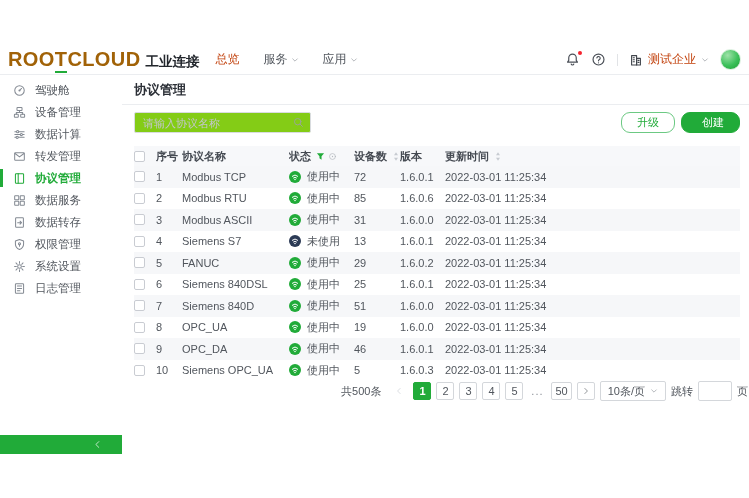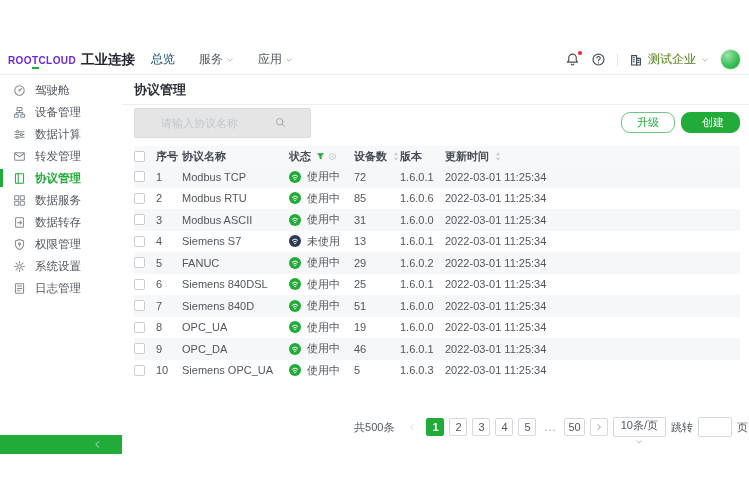--- a/index.html
+++ b/index.html
@@ -8,32 +8,32 @@
     position:relative; width:749px; height:498px; overflow:hidden; background:#fff;
     font-family:"Liberation Sans","DejaVu Sans",sans-serif; color:#51565d;
     -webkit-font-smoothing:antialiased;
   }
   .app { position:absolute; left:0; top:45px; width:749px; height:390px; background:#fff; }
 
   
   .topbar { position:absolute; top:0; left:0; right:0; height:30px; border-bottom:1px solid #ebedf0;
             display:flex; align-items:center; padding:0 8px; background:#fff; }
   .logo { display:flex; align-items:baseline; gap:5px; cursor:pointer; white-space:nowrap; }
-  .logo-en { font-size:10px; font-weight:bold; color:#6d28d9; letter-spacing:.4px; }
+  .logo-en { font-size:20px; font-weight:bold; color:#a16207; letter-spacing:.4px; }
   .logo-en .u { border-bottom:2px solid #21ab39; padding-bottom:1px; }
   .logo-cn { font-size:13.5px; font-weight:bold; color:#22262c; }
   .topnav { display:flex; align-items:center; gap:24px; margin-left:16px; font-size:12px; color:#51565d; }
   .nav-item { display:flex; align-items:center; gap:3px; cursor:pointer; }
-  .nav-item.active { color:#0c4a6e; }
+  .nav-item.active { color:#c2410c; }
   .chev8 { width:8px; height:8px; display:inline-flex; color:#8b9097; }
   .top-right { margin-left:auto; display:flex; align-items:center; gap:11px; }
   .icon-btn { position:relative; width:15px; height:15px; color:#4a4f57; display:flex; cursor:pointer; }
   .badge-dot { position:absolute; top:-1px; right:-2px; width:4px; height:4px; border-radius:50%; background:#f5222d; }
   .v-divider { width:1px; height:12px; background:#e1e3e6; }
-  .company { display:flex; align-items:center; gap:5px; font-size:12px; color:#4d7c0f; cursor:pointer; }
+  .company { display:flex; align-items:center; gap:5px; font-size:12px; color:#c2410c; cursor:pointer; }
   .company .icon15 { width:14px; height:14px; display:flex; color:#40454c; }
   .avatar { width:21px; height:21px; border-radius:50%; cursor:pointer;
             background:radial-gradient(circle at 35% 28%, #9fe2a9, #3cc05a 55%, #1c9e33 100%);
             border:1px solid #d8f0dc; }
 
   
   .sidebar { position:absolute; top:30px; left:0; width:146px; bottom:0; background:#fff; border-right:1px solid #eceef1; }
   .side-list { padding-top:4px; }
   .side-item { position:relative; height:22px; display:flex; align-items:center; padding:0 10px 0 13px;
                font-size:11.5px; color:#51565d; cursor:pointer; }
@@ -44,22 +44,22 @@
   .side-item.active::before { content:""; position:absolute; left:0; top:2px; bottom:2px; width:3px; background:#21ab39; }
   .collapse-bar { position:absolute; left:0; bottom:-19px; width:122px; height:19px; background:#21ab39;
                   display:flex; align-items:center; justify-content:flex-end; padding-right:20px; color:#fff; cursor:pointer; }
   .collapse-bar .c-chev { width:9px; height:9px; display:flex; }
 
   
   .main { position:absolute; left:122px; top:30px; right:0; bottom:-19px; background:#fff; }
   .page-head { height:30px; border-bottom:1px solid #ebedf0; display:flex; align-items:center;
                padding-left:12px; font-size:13px; font-weight:bold; color:#2b2f36; }
   .toolbar { position:absolute; top:37px; left:12px; right:9px; height:21px; display:flex; align-items:center; }
-  .search-box { width:177px; height:30px; border:1px solid #d9dcdf; border-radius:2px; background:#e5e5e5;
-                display:flex; align-items:center; padding:0 24px; }
+  .search-box { width:177px; height:21px; border:1px solid #d9dcdf; border-radius:2px; background:#84cc16;
+                display:flex; align-items:center; padding:0 6px; }
   .search-box input { border:none; outline:none; flex:1; font-size:11px; color:#51565d; background:transparent;
                       font-family:inherit; min-width:0; }
   .search-box input::placeholder { color:#c2c6cb; }
   .search-box .sch { width:11px; height:11px; display:flex; color:#9aa0a7; cursor:pointer; }
   .btn { height:21px; padding:0 15px; font-size:11px; border-radius:9px; display:flex; align-items:center; cursor:pointer; }
   .btn-outline { margin-left:auto; background:#fff; border:1px solid #6cc983; color:#21ab39; }
   .btn-primary { margin-left:6px; background:#21ab39; border:1px solid #21ab39; color:#fff;padding-left:20px; }
 
   
   .table { position:absolute; top:71px; left:12px; right:9px; font-size:11px; }
@@ -69,30 +69,30 @@
   .t-row.stripe { background:#f6f7f9; }
   .cell { display:flex; align-items:center; gap:3px; overflow:hidden; white-space:nowrap; }
   .checkbox { width:11px; height:11px; border:1px solid #c9ccd2; border-radius:2px; background:#fff; cursor:pointer; flex:none; }
   .st-icon { width:12px; height:12px; display:flex; margin-right:3px; flex:none; }
   .h-funnel { width:9px; height:9px; display:flex; margin-left:2px; cursor:pointer; }
   .h-circ { width:9px; height:9px; display:flex; color:#b4b8be; cursor:pointer; }
   .h-sort { width:8px; height:11px; display:flex; margin-left:2px; cursor:pointer; }
 
   
   .pagination { position:absolute; top:306px; right:1px; height:20px; display:flex; align-items:center;
-                gap:5px; font-size:11px; color:#51565d;margin-top:36px; }
+                gap:5px; font-size:11px; color:#51565d; }
   .p-total { margin-right:4px; }
   .p-btn { min-width:18px; height:18px; border:1px solid #d4d7db; border-radius:2px; background:#fff;
            display:flex; align-items:center; justify-content:center; padding:0 3px; cursor:pointer; }
   .p-btn.active { background:#21ab39; border-color:#21ab39; color:#fff; font-weight:bold; }
   .p-arrow { width:8px; height:8px; display:flex; }
   .p-prev { border:none; background:transparent; color:#c6cad0; }
   .p-ellipsis { border:none; background:transparent; color:#8c9097; letter-spacing:1px; padding:0 1px; }
   .p-size { height:20px; border:1px solid #d4d7db; border-radius:2px; background:#fff; display:flex;
-            align-items:center; gap:5px; padding:0 7px; cursor:pointer;flex-direction:column; }
+            align-items:center; gap:5px; padding:0 7px; cursor:pointer; }
   .p-size .chev8 { color:#8b9097; }
   .p-jump-input { width:34px; height:20px; border:1px solid #d4d7db; border-radius:2px; outline:none;
                   font-family:inherit; font-size:11px; padding:0 4px; color:#51565d; }
 </style>
 </head>
 <body>
 
 <div class="canvas">
   <div class="app">
 

